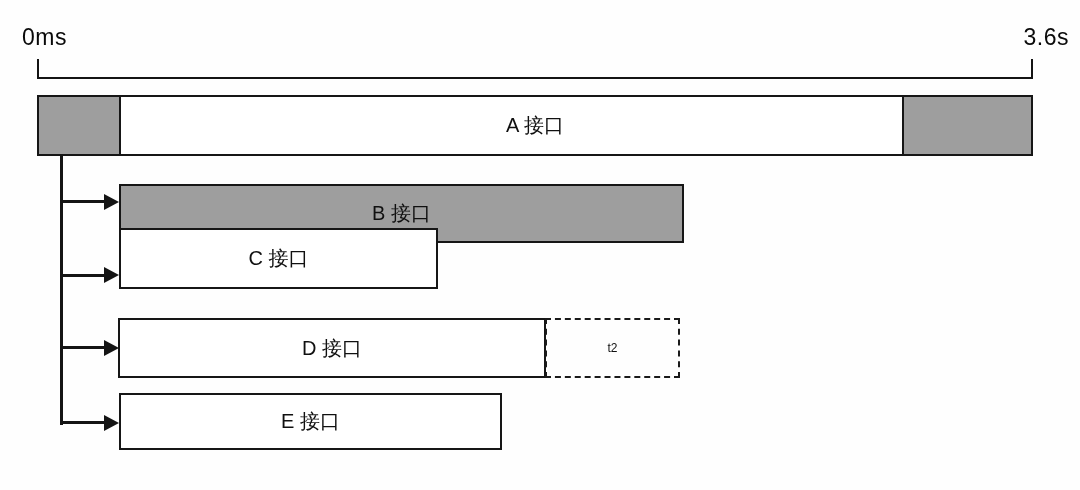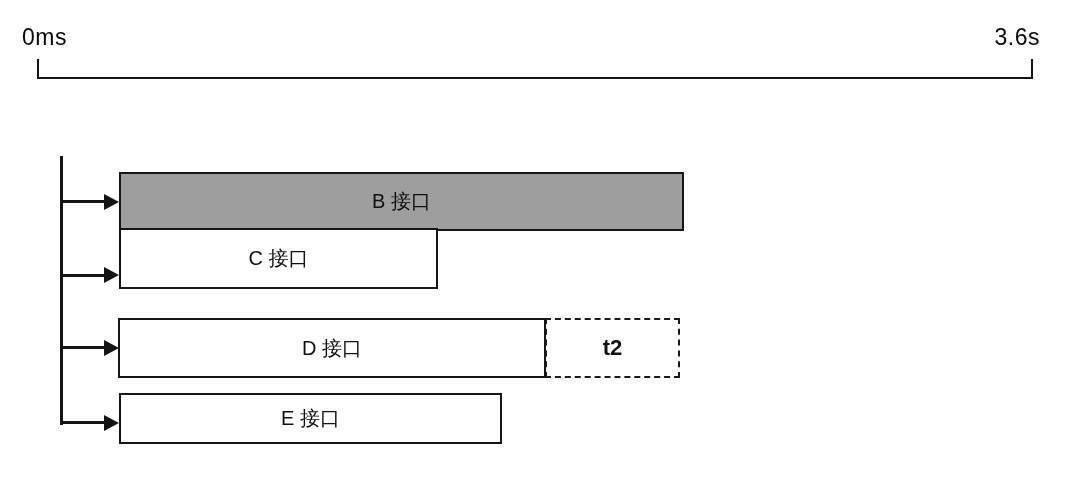--- a/index.html
+++ b/index.html
@@ -16,21 +16,21 @@
 
   
   .tl-label {
     position: absolute;
     top: 24px;
     font-size: 23px;
     color: #0a0a0a;
     letter-spacing: 0.5px;
   }
   .tl-start { left: 22px; }
-  .tl-end   { right: 40px; }
+  .tl-end   { right: 11px; }
 
   
   .bracket {
     position: absolute;
     left: 37px;
     top: 59px;
     width: 996px;
     height: 20px;
     border-left: 2px solid #141414;
     border-right: 2px solid #141414;
@@ -99,30 +99,29 @@
     border-top: 8px solid transparent;
     border-bottom: 8px solid transparent;
     border-left: 15px solid #141414;
   }
   .al-b { top: 200px; } .ah-b { top: 194px; }
   .al-c { top: 274px; } .ah-c { top: 267px; }
   .al-d { top: 346px; } .ah-d { top: 340px; }
   .al-e { top: 421px; } .ah-e { top: 415px; }
 
   
-  .bar-b { left: 119px; top: 172px; width: 565px; height: 59px; }
+  .bar-b { left: 119px; top: 184px; width: 565px; height: 59px; }
   .bar-c { left: 119px; top: 228px; width: 319px; height: 61px; }
   .bar-d { left: 118px; top: 318px; width: 428px; height: 60px; }
-  .bar-e { left: 119px; top: 393px; width: 383px; height: 51px; text-align: right; }
+  .bar-e { left: 119px; top: 393px; width: 383px; height: 57px; text-align: right; }
 
   .dashed {
     border: 2px dashed #1a1a1a;
     background: transparent;
-    font-size: 22px;
-    font-weight: bold;
+    font-size: 12px;
   }
   .box-t2 { left: 545px; top: 318px; width: 135px; height: 60px; }
   .box-t1 { left: 684px; top: 318px; width: 216px; height: 60px; }
 
   .watermark {
     position: absolute;
     right: 12px;
     top: 456px;
     font-size: 17px;
     color: #c7c7c7;
@@ -132,20 +131,26 @@
 </head>
 <body>
 
 <div class="canvas">
 
   <span class="tl-label tl-start">0ms</span>
   <span class="tl-label tl-end">3.6s</span>
 
   <div class="bracket"></div>
 
+  <div class="bar-a">
+    <div class="seg seg-gray-left"></div>
+    <div class="seg seg-mid"></div>
+    <div class="seg seg-gray-right"></div>
+    <div class="bar-a-label">A 接口</div>
+  </div>
 
   <div class="spine"></div>
 
   <div class="arrow-line al-b"></div>
   <div class="arrow-head ah-b"></div>
   <div class="arrow-line al-c"></div>
   <div class="arrow-head ah-c"></div>
   <div class="arrow-line al-d"></div>
   <div class="arrow-head ah-d"></div>
   <div class="arrow-line al-e"></div>

